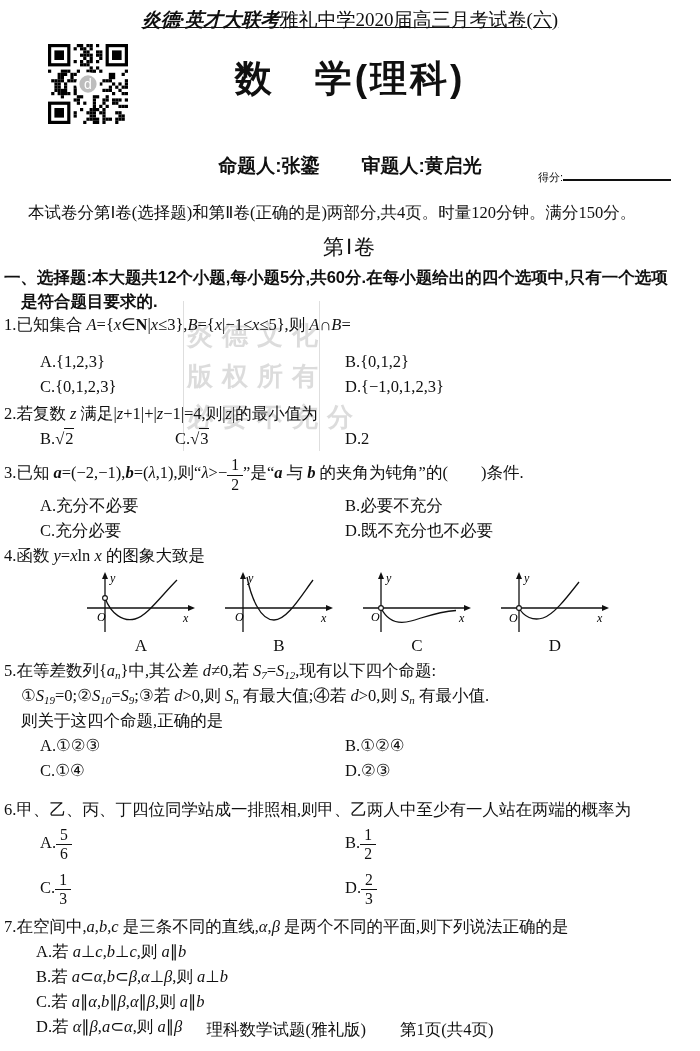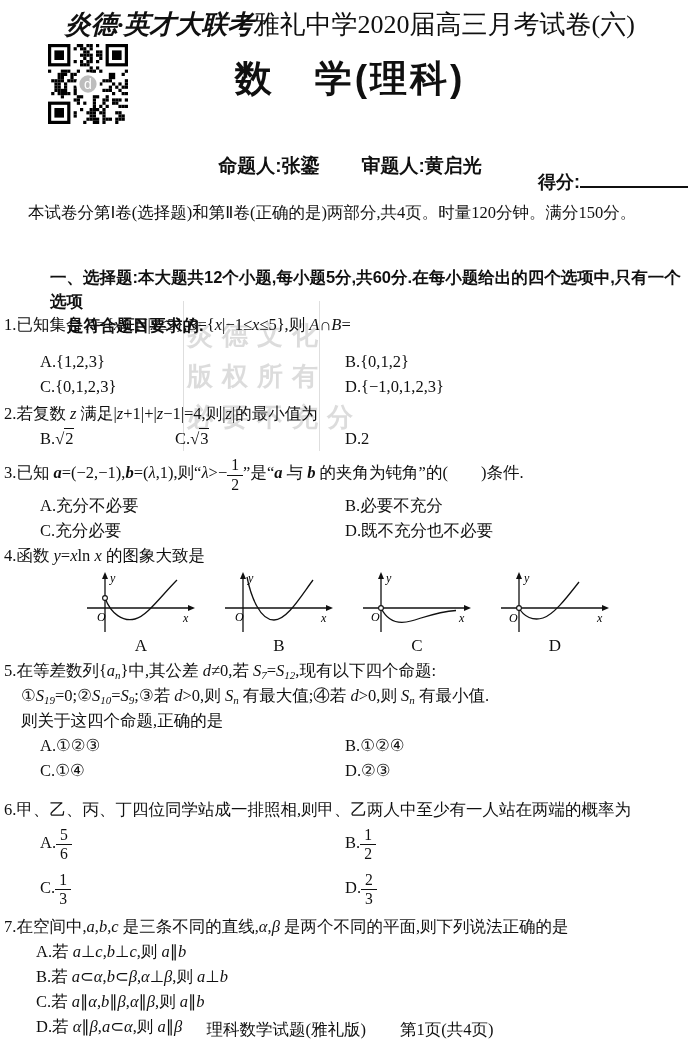--- a/index.html
+++ b/index.html
@@ -11,38 +11,38 @@
   }
   
   .watermark { position:absolute; left:187px; top:315px; width:140px; z-index:0;
     font-family:"Liberation Sans", sans-serif; font-weight:bold; font-size:26px;
     letter-spacing:9px; line-height:41px; color:rgba(60,60,60,0.18); white-space:nowrap; }
   .wm-rule { position:absolute; top:301px; width:1px; height:150px; background:rgba(0,0,0,0.13); z-index:0; }
   .wm-rule-left { left:183px; }
   .wm-rule-right { left:319px; }
   
   .header-title { position:absolute; top:7px; left:0; width:100%; text-align:center;
-    font-size:26px; z-index:1; }
+    font-size:19px; z-index:1;text-decoration:underline; }
   .header-title .brand { font-weight:bold; font-style:italic; }
   .qr { position:absolute; left:47px; top:44px; width:82px; height:80px; z-index:1; }
   .subject-title { position:absolute; top:54px; left:0; width:100%; text-align:center;
     font-family:"Liberation Sans", sans-serif; font-weight:bold; font-size:37px;
     letter-spacing:3px; z-index:1; }
   .setter { position:absolute; top:153px; left:0; width:100%; text-align:center;
     font-family:"Liberation Sans", sans-serif; font-weight:bold; font-size:19px; z-index:1; }
   .setter .gap { display:inline-block; width:42px; }
-  .score { position:absolute; top:169px; right:12px; font-family:"Liberation Sans", sans-serif;
-    font-weight:bold; font-size:18px; z-index:1; }
+  .score { position:absolute; top:169px; right:29px; font-family:"Liberation Sans", sans-serif;
+    font-weight:normal; font-size:11px; z-index:1; }
   .score .blank { display:inline-block; width:108px; height:1.05em; border-bottom:2px solid #101010; vertical-align:baseline; }
   .intro { position:absolute; top:202px; left:28px; right:8px; font-size:16.5px; z-index:1; }
   .section-title { position:absolute; top:233px; left:0; width:100%; text-align:center;
     font-size:21px; letter-spacing:2px; z-index:1; }
   .directions { position:absolute; top:265px; left:4px; right:6px;
     font-family:"Liberation Sans", sans-serif; font-weight:bold; font-size:16.5px;
-    line-height:24px; z-index:1;margin-left:46px; }
+    line-height:24px; z-index:1; }
   .directions .line2 { display:block; padding-left:17px; }
   
   .content { position:absolute; top:312px; left:4px; right:8px; line-height:25px; z-index:1; }
   .stem { }
   .indent { padding-left:17px; }
   .opts { display:grid; padding-left:36px; }
   .opts2 { grid-template-columns:305px 1fr; grid-auto-rows:25px; }
   .opts4 { grid-template-columns:135px 170px 155px 1fr; grid-auto-rows:25px; }
   .optsF { grid-template-columns:305px 1fr; grid-auto-rows:45px; align-items:center; }
   .opts7 > span { display:block; padding-left:32px; }
@@ -265,20 +265,21 @@
   <div class="setter">
     <span>命题人:张鎏</span><span class="gap"></span><span>审题人:黄启光</span>
   </div>
 
   <div class="score">
     <span>得分:</span><span class="blank"></span>
   </div>
 
   <div class="intro">本试卷分第Ⅰ卷(选择题)和第Ⅱ卷(正确的是)两部分,共4页。时量120分钟。满分150分。</div>
 
+  <div class="section-title">第Ⅰ卷</div>
 
   <div class="directions">
     <span>一、选择题:本大题共12个小题,每小题5分,共60分.在每小题给出的四个选项中,只有一个选项</span>
     <span class="line2">是符合题目要求的.</span>
   </div>
 
   <div class="content">
 
     <div>
       <div class="stem">1.已知集合 <span class="mi">A</span>={<span class="mi">x</span>∈<span class="mbn">N</span>|<span class="mi">x</span>≤3},<span class="mi">B</span>={<span class="mi">x</span>|−1≤<span class="mi">x</span>≤5},则 <span class="mi">A</span>∩<span class="mi">B</span>=</div>

